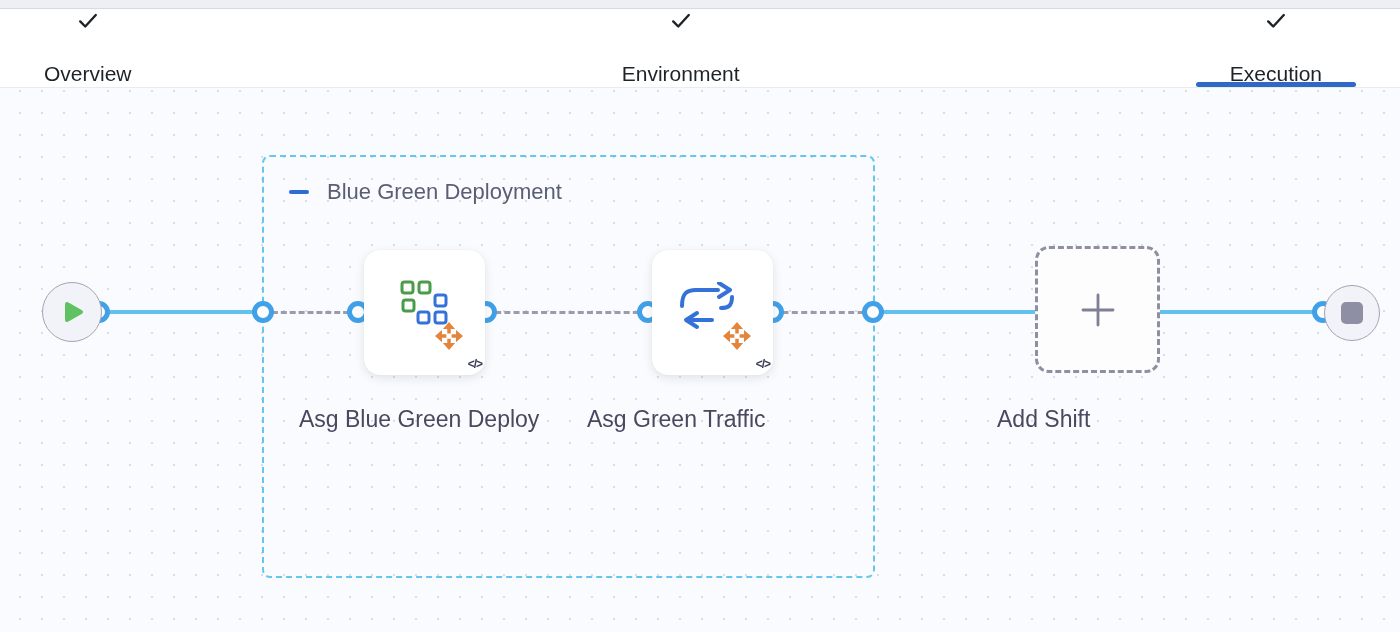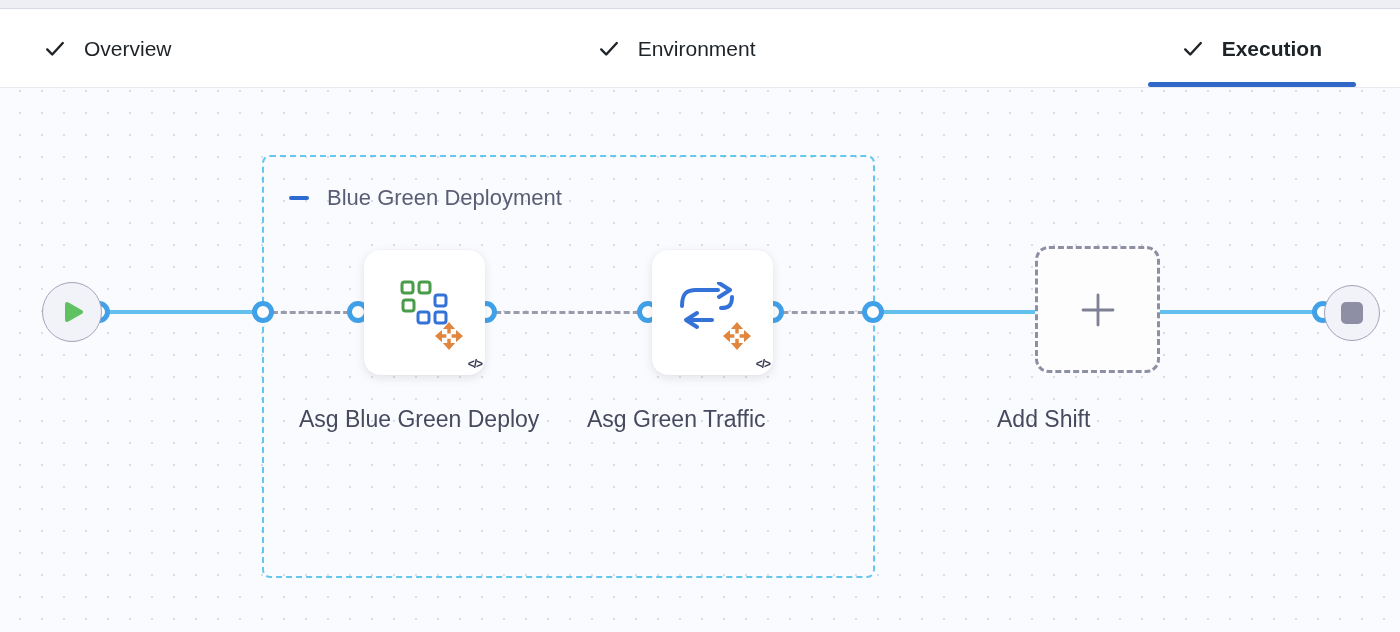--- a/index.html
+++ b/index.html
@@ -6,36 +6,36 @@
   html,body { width:1400px; height:632px; overflow:hidden; }
   body { font-family:"Liberation Sans","DejaVu Sans",sans-serif; background:#fafbfe; }
 
   .top-strip { position:absolute; left:0; top:0; width:1400px; height:9px;
                background:#edeff4; border-bottom:1px solid #d9dbe3; }
 
   .tabbar { position:absolute; left:0; top:10px; width:1400px; height:78px;
             background:#ffffff; border-bottom:1px solid #e9ebf1;
             display:flex; align-items:stretch; justify-content:space-between;
             padding:0 78px 0 44px; }
-  .tab { display:flex; align-items:center; gap:18px; position:relative;
+  .tab { display:flex; align-items:center; gap:30px; position:relative;
          background:none; border:none; cursor:pointer;
-         font-family:inherit; font-size:21px; color:#1e2328; }
+         font-family:inherit; font-size:21px; color:#1e2328;flex-direction:column; }
   .tab .check-icon { display:flex; align-items:center; }
-  .tab.active .tab-label { font-weight:700; }
+  .tab.active .tab-label { font-weight:400; }
   .tab-underline { position:absolute; left:-34px; right:-34px; bottom:0;
                    height:5px; border-radius:100px; background:#3068c8; }
 
   .canvas { position:absolute; left:0; top:89px; width:1400px; height:543px;
             background-color:#fafbfe;
             background-image:radial-gradient(#d9dce9 1.3px, transparent 1.4px);
             background-size:22px 22px; background-position:9px 13px; }
 
   .group-frame { position:absolute; left:262px; top:66px; width:613px; height:423px;
                  border:2px dashed #65c6ee; border-radius:8px; }
-  .group-header { position:absolute; left:24px; top:28px; display:flex;
+  .group-header { position:absolute; left:24px; top:22px; display:flex;
                   align-items:center; gap:17px; }
   .collapse-btn { width:22px; height:22px; display:flex; align-items:center;
                   justify-content:center; cursor:pointer; background:none; border:none; }
   .minus-bar { width:20px; height:4px; border-radius:2px; background:#2d6bd2; }
   .group-label { font-size:22px; color:#5a5e74; white-space:nowrap; }
 
   .solid-line { position:absolute; top:221px; height:4px; background:#64c0ec; }
   .dashed-line { position:absolute; top:222px; height:0;
                  border-top:3px dashed #9b9cab; }
 

